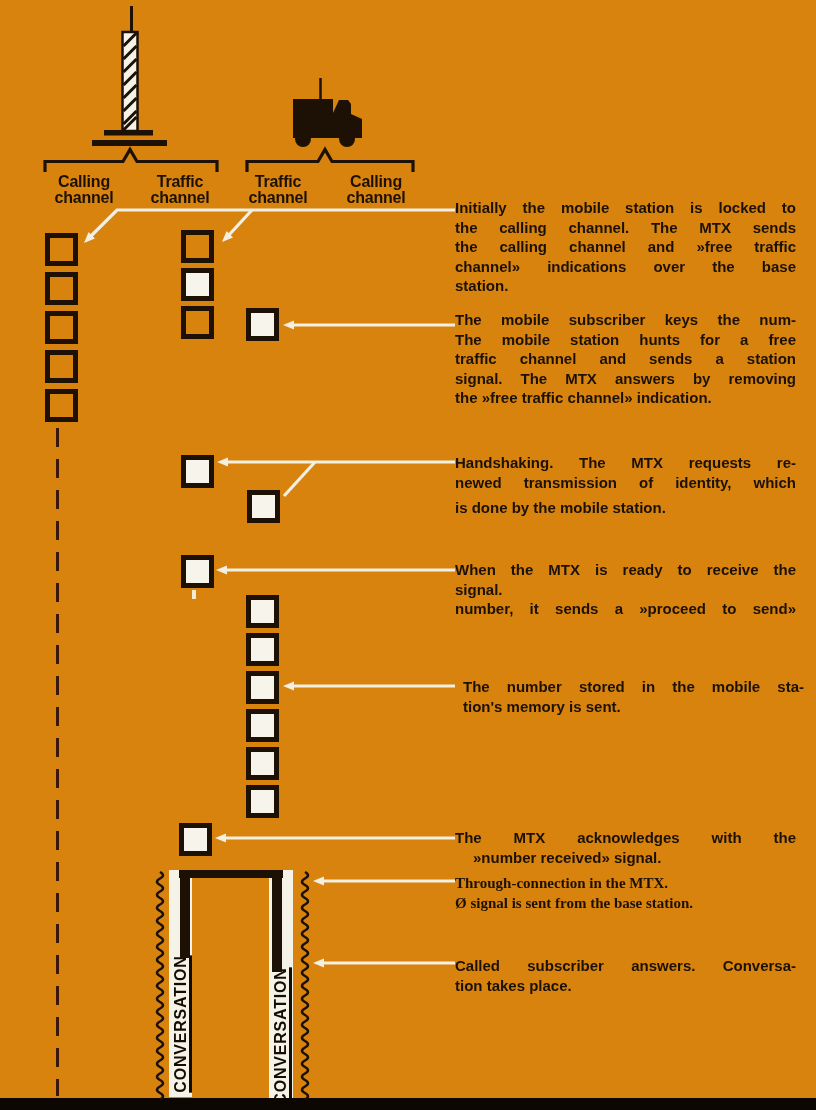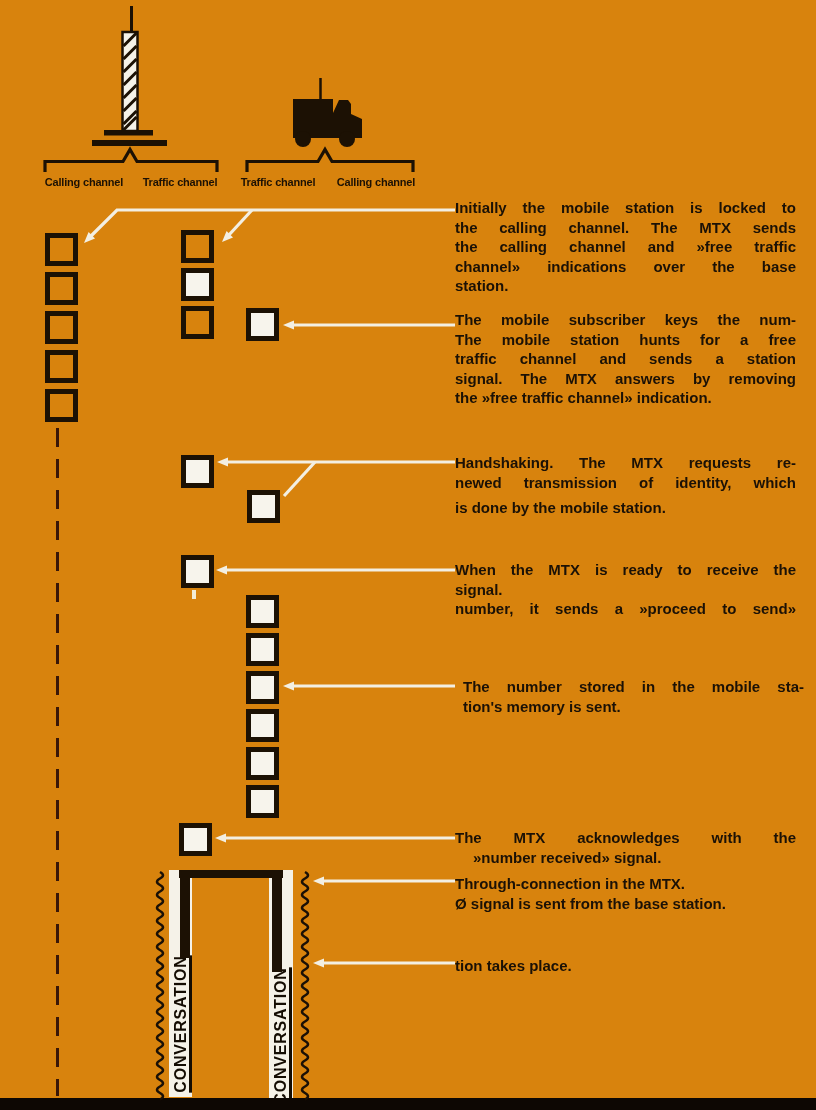--- a/index.html
+++ b/index.html
@@ -5,21 +5,21 @@
   html,body{margin:0;padding:0;background:#555;}
   #page{
     position:relative;width:816px;height:1110px;overflow:hidden;
     background:#d8830d;
     font-family:"Liberation Sans","DejaVu Sans",sans-serif;
   }
   svg.overlay{position:absolute;left:0;top:0;pointer-events:none;}
   
   .blabel{
     position:absolute;top:174px;height:16px;line-height:16px;
-    font-size:11px;font-weight:bold;color:#1c1104;text-align:center;letter-spacing:-0.2px;
+    font-size:16px;font-weight:bold;color:#1c1104;text-align:center;letter-spacing:-0.2px;
   }
   
   .sq{position:absolute;width:23px;height:23px;border:5px solid #1c1104;background:transparent;}
   .sq.w{background:#f7f4ec;}
   
   .ann{
     position:absolute;left:455px;width:341px;
     font-size:15px;line-height:19.5px;font-weight:bold;color:#1b1106;
   }
   .ann .ln{text-align:justify;text-align-last:justify;}
@@ -112,25 +112,26 @@
       <div class="ln">number, it sends a »proceed to send»</div>
     </div>
   <div class="ann" style="top:677px;margin-left:8px;">
       <div class="ln">The number stored in the mobile sta-</div>
       <div class="ln" style="text-align-last: left;">tion's memory is sent.</div>
     </div>
   <div class="ann" style="top:828px;">
       <div class="ln">The MTX acknowledges with the</div>
       <div class="ln" style="text-align-last: left; margin-left: 18px;">»number received» signal.</div>
     </div>
-  <div class="ann" style="top:874px;">
+  <div class="ann" style="top:874px;font-family:Liberation Serif, serif;">
       <div class="ln" style="text-align-last: left;">Through-connection in the MTX.</div>
       <div class="ln" style="text-align-last: left;">Ø signal is sent from the base station.</div>
     </div>
   <div class="ann" style="top:956px;">
+      <div class="ln">Called subscriber answers. Conversa-</div>
       <div class="ln" style="text-align-last: left;">tion takes place.</div>
     </div>
 
   <svg class="overlay" width="816" height="1110" viewBox="0 0 816 1110">
 
     <g>
       <line x1="131.5" y1="6" x2="131.5" y2="33" stroke="#1c1104" stroke-width="3"></line>
       <rect x="122.5" y="32" width="15" height="99" fill="#f5f2e8" stroke="#1c1104" stroke-width="2.5"></rect>
       <g stroke="#1c1104" stroke-width="3">
         <line x1="123.5" y1="46" x2="136.5" y2="33"></line>

